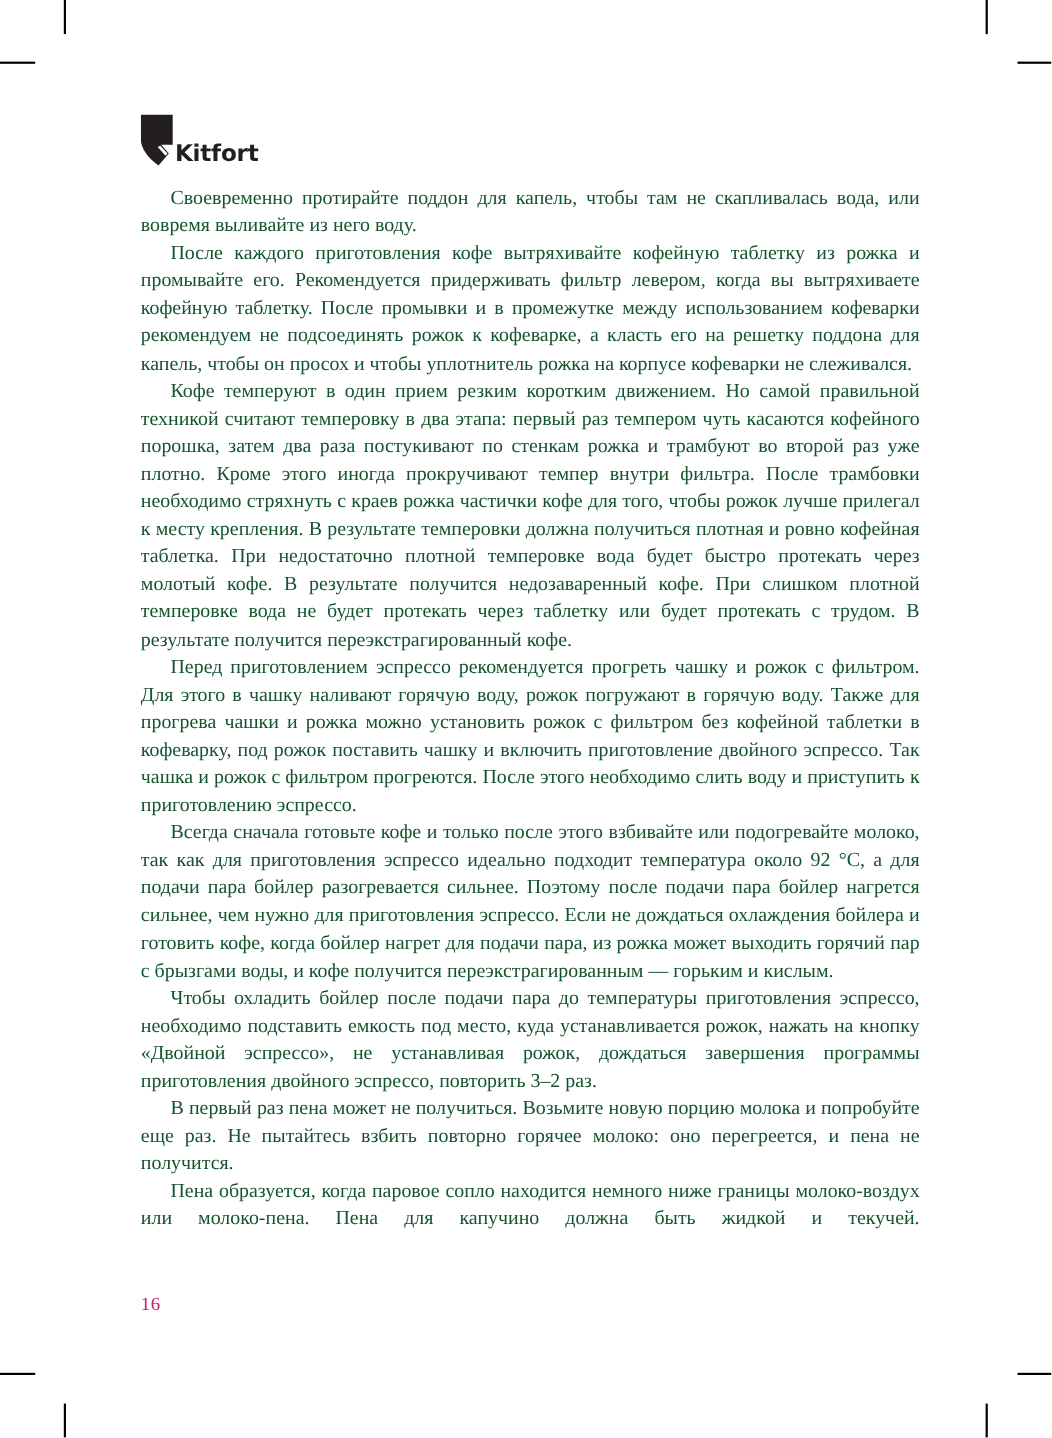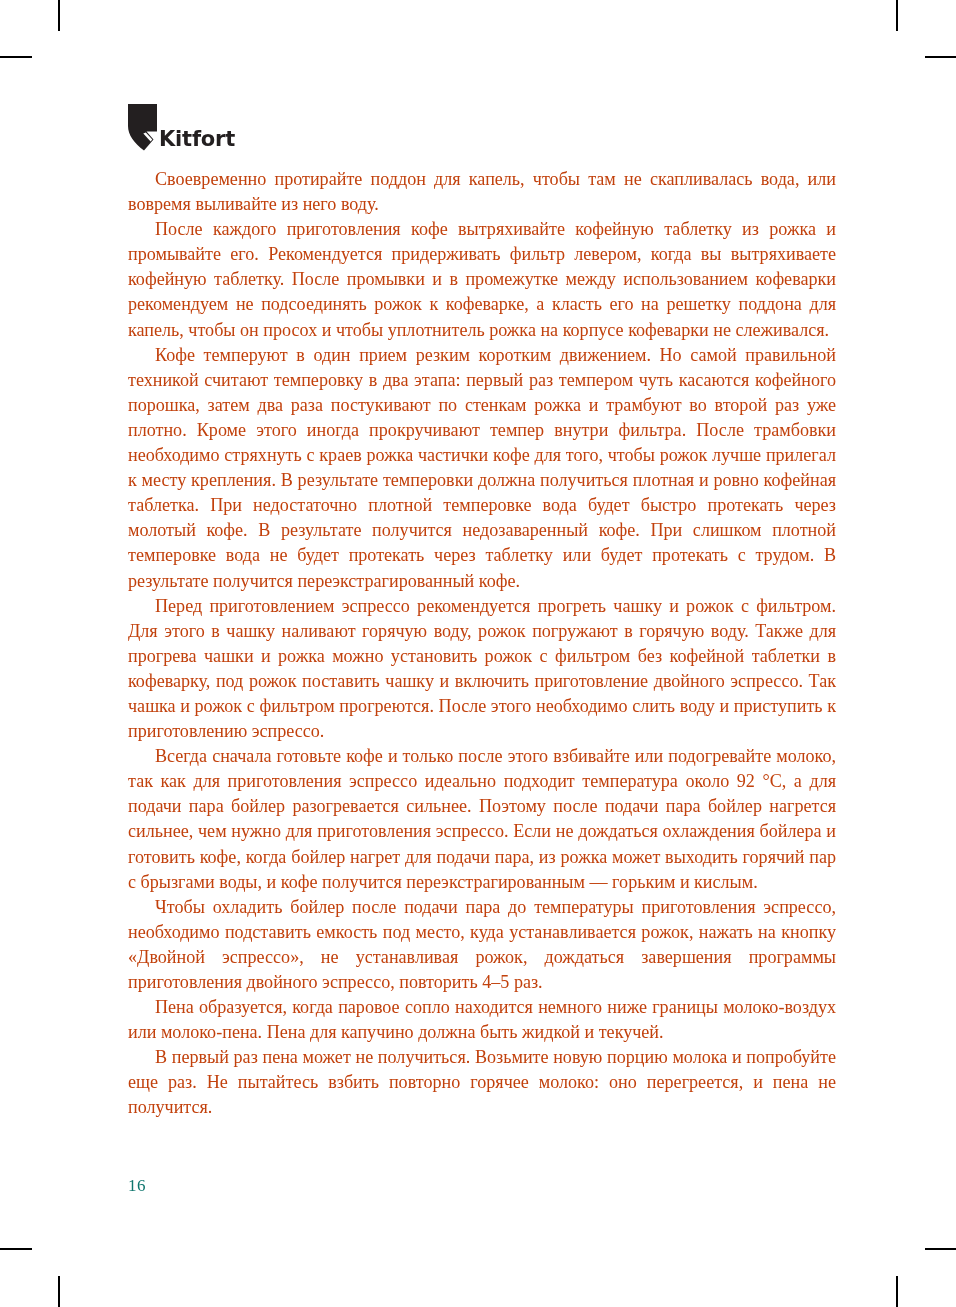--- a/index.html
+++ b/index.html
@@ -69,39 +69,39 @@
     left: 128px;
     top: 167px;
     width: 708px;
   }
 
   .body-text p {
     margin: 0;
     font-family: "Liberation Serif", serif;
     font-size: 18.1px;
     line-height: 25.1px;
-    color: #c2410c;
+    color: #14532d;
     text-align: justify;
     text-indent: 27px;
     hyphens: manual;
     -webkit-hyphens: manual;
   }
 
   .body-text p:last-child {
     text-align-last: justify;
   }
 
   
   .page-number {
     position: absolute;
     left: 128px;
     top: 1176px;
     font-family: "Liberation Serif", serif;
     font-size: 17px;
-    color: #0f766e;
+    color: #be185d;
     letter-spacing: 0.5px;
   }
 </style>
 </head>
 <body>
 
 <div class="page">
 
   <div class="crop v crop-tl-v"></div>
   <div class="crop h crop-tl-h"></div>
@@ -121,20 +121,20 @@
     </span>
     <span class="logo-word">Kitfort</span>
   </div>
 
   <div class="body-text">
     <p>Своевременно протирайте поддон для капель, чтобы там не скапливалась вода, или вовремя выливайте из него воду.</p>
     <p>После каждого приготовления кофе вытряхивайте кофейную таблетку из рожка и промывайте его. Рекомендуется придерживать фильтр левером, когда вы вытря­хиваете кофейную таблетку. После промывки и в промежутке между использова­нием кофеварки рекомендуем не подсоединять рожок к кофеварке, а класть его на решетку поддона для капель, чтобы он просох и чтобы уплотнитель рожка на корпусе кофеварки не слеживался.</p>
     <p>Кофе темперуют в один прием резким коротким движением. Но самой правиль­ной техникой считают темперовку в два этапа: первый раз темпером чуть касаются кофейного порошка, затем два раза постукивают по стенкам рожка и трамбуют во вто­рой раз уже плотно. Кроме этого иногда прокручивают темпер внутри фильтра. После трамбовки необходимо стряхнуть с краев рожка частички кофе для того, чтобы рожок лучше прилегал к месту крепления. В результате темперовки должна получиться плотная и ровно кофейная таблетка. При недостаточно плотной темперовке вода будет быстро протекать через молотый кофе. В результате получится недозаваренный кофе. При слишком плотной темперовке вода не будет протекать через таблетку или будет протекать с трудом. В результате получится переэкстрагированный кофе.</p>
     <p>Перед приготовлением эспрессо рекомендуется прогреть чашку и рожок с фильтром. Для этого в чашку наливают горячую воду, рожок погружают в горячую воду. Также для прогрева чашки и рожка можно установить рожок с фильтром без кофейной таблетки в кофеварку, под рожок поставить чашку и включить приготов­ление двойного эспрессо. Так чашка и рожок с фильтром прогреются. После этого необходимо слить воду и приступить к приготовлению эспрессо.</p>
     <p>Всегда сначала готовьте кофе и только после этого взбивайте или подогревайте молоко, так как для приготовления эспрессо идеально подходит температура около 92 °C, а для подачи пара бойлер разогревается сильнее. Поэтому после подачи пара бойлер нагрется сильнее, чем нужно для приготовления эспрессо. Если не дождаться охлаждения бойлера и готовить кофе, когда бойлер нагрет для подачи пара, из рожка может выходить горячий пар с брызгами воды, и кофе получится переэкстрагированным — горьким и кислым.</p>
-    <p>Чтобы охладить бойлер после подачи пара до температуры приготовления эспрессо, необходимо подставить емкость под место, куда устанавливается рожок, нажать на кнопку «Двойной эспрессо», не устанавливая рожок, дождаться завер­шения программы приготовления двойного эспрессо, повторить 4–5 раз.</p>
+    <p>Чтобы охладить бойлер после подачи пара до температуры приготовления эспрессо, необходимо подставить емкость под место, куда устанавливается рожок, нажать на кнопку «Двойной эспрессо», не устанавливая рожок, дождаться завер­шения программы приготовления двойного эспрессо, повторить 3–2 раз.</p>
+    <p>В первый раз пена может не получиться. Возьмите новую порцию молока и попробуйте еще раз. Не пытайтесь взбить повторно горячее молоко: оно перегре­ется, и пена не получится.</p>
     <p>Пена образуется, когда паровое сопло находится немного ниже границы молоко-воздух или молоко-пена. Пена для капучино должна быть жидкой и текучей.</p>
-    <p>В первый раз пена может не получиться. Возьмите новую порцию молока и попробуйте еще раз. Не пытайтесь взбить повторно горячее молоко: оно перегре­ется, и пена не получится.</p>
   </div>
 
   <div class="page-number">16</div>
 
 </div>
 
 </body></html>

